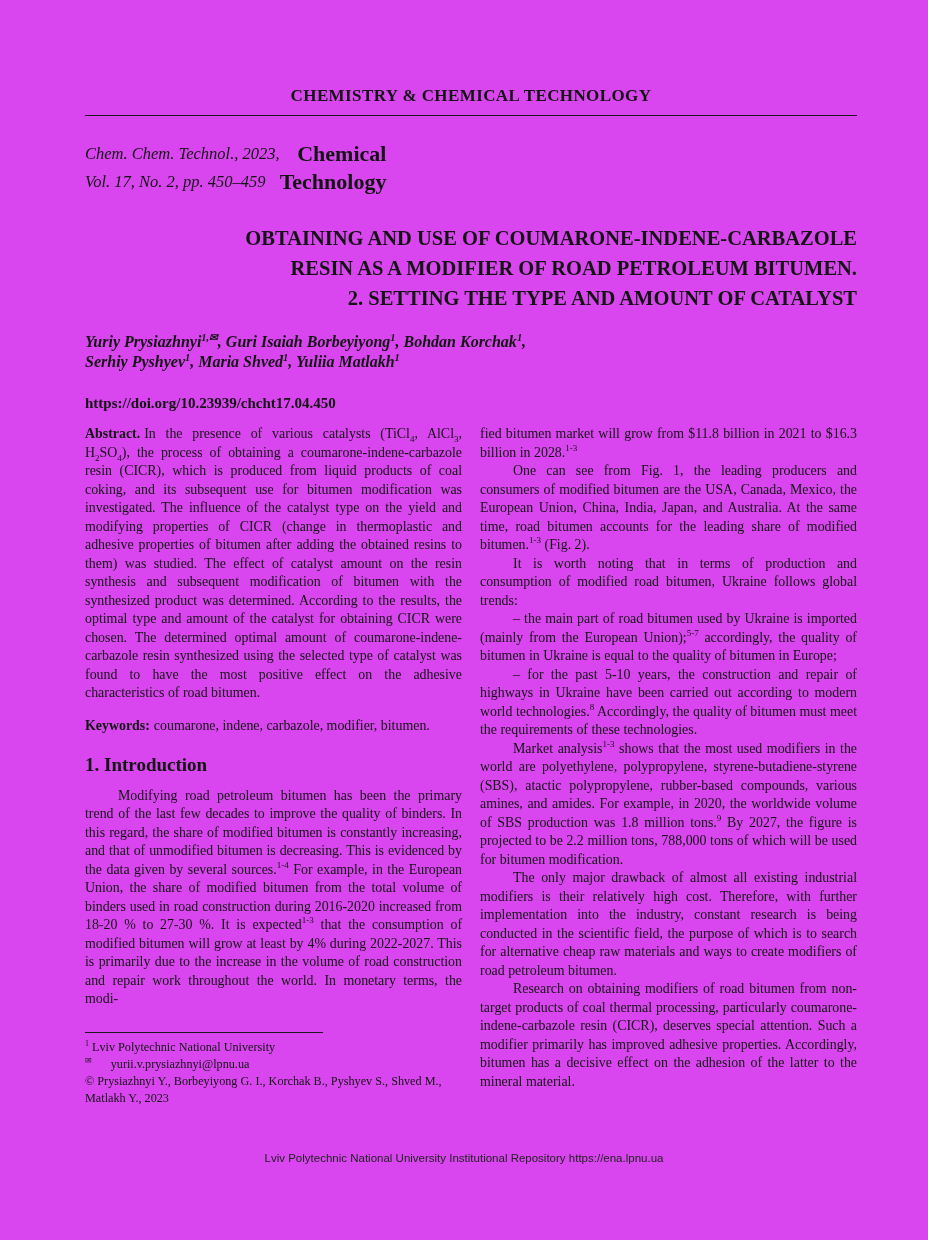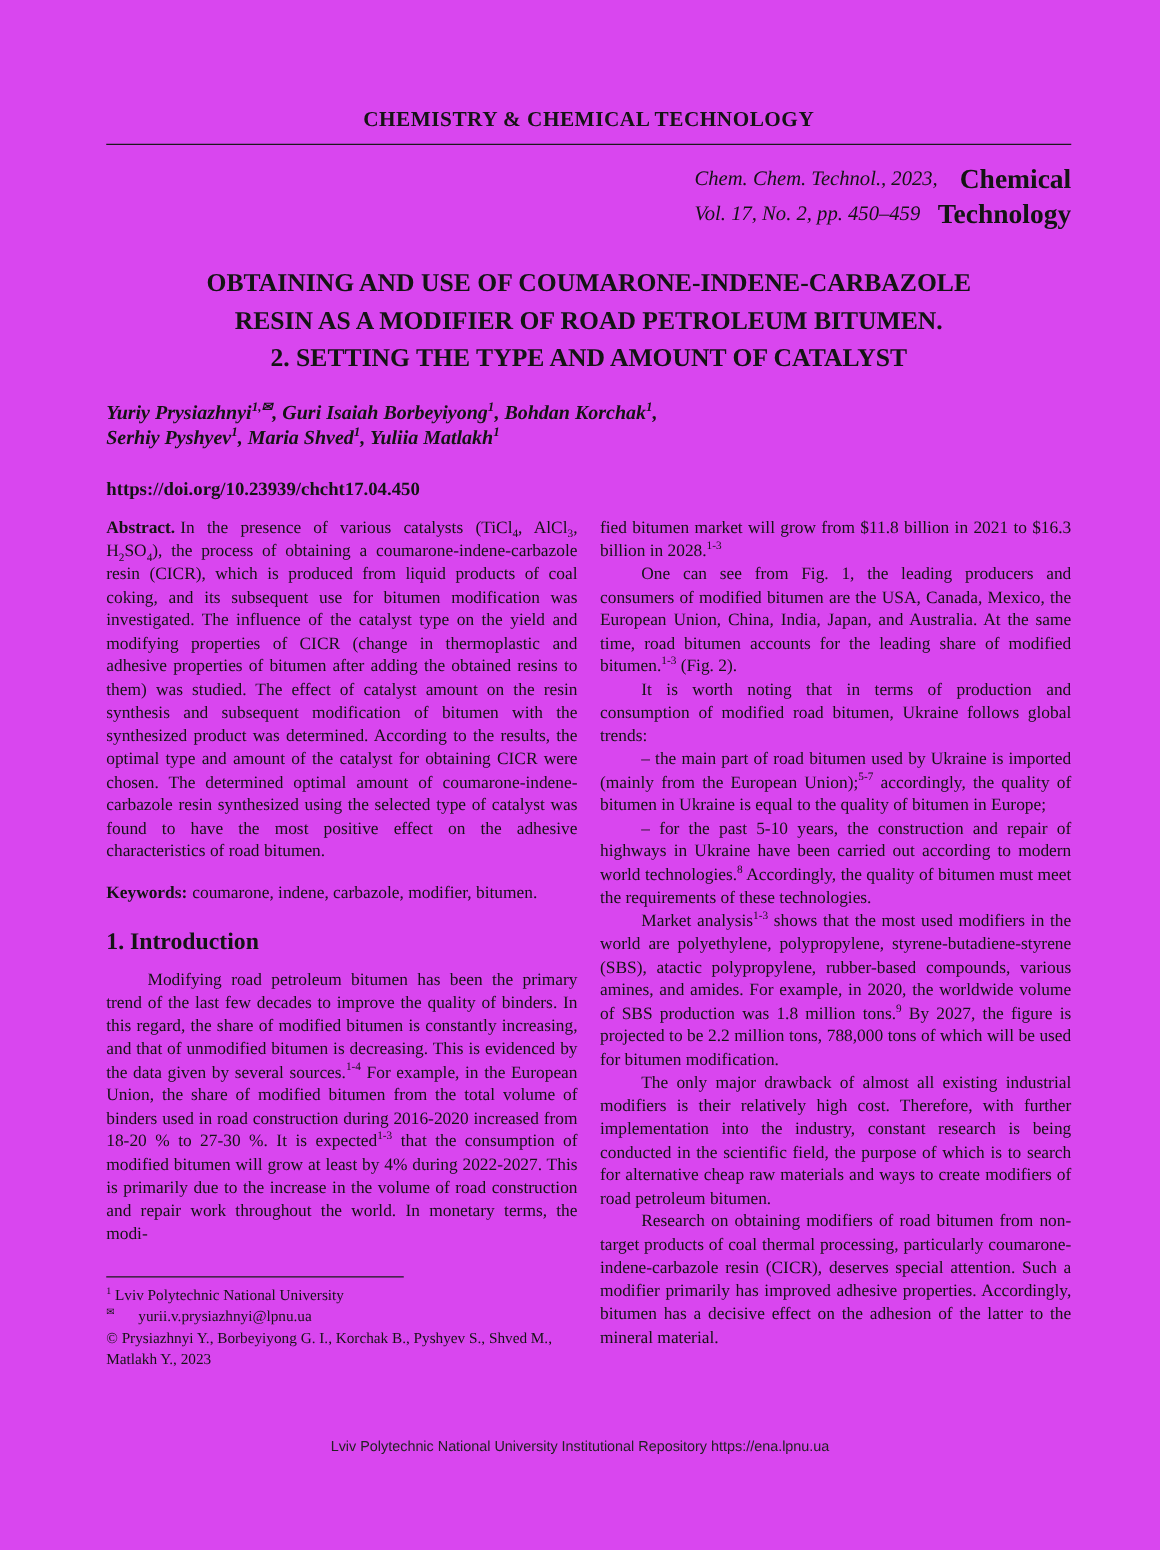--- a/index.html
+++ b/index.html
@@ -22,37 +22,37 @@
     font-size:17px;
     letter-spacing:0.4px;
   }
   .head-rule{
     border:none;
     border-top:1.6px solid #1a1a1a;
     margin:9px 0 0 0;
   }
   .cite-row{
     display:flex;
-    justify-content:flex-end;
-    margin-top:13px;
+    justify-content:flex-start;
+    margin-top:24px;
   }
   .cite-left div{
     font-style:italic;
     font-size:16.5px;
     line-height:28px;
   }
   .cite-right div{
     font-weight:bold;
     font-size:22px;
     line-height:28px;
     text-align:right;
   }
   .title{
     margin:27px 0 0 0;
-    text-align:center;
+    text-align:right;
     font-size:20.5px;
     font-weight:bold;
     line-height:30px;
   }
   .title span{display:block;}
   .authors{
     margin-top:19px;
     text-align:left;
     font-weight:bold;
     font-style:italic;

